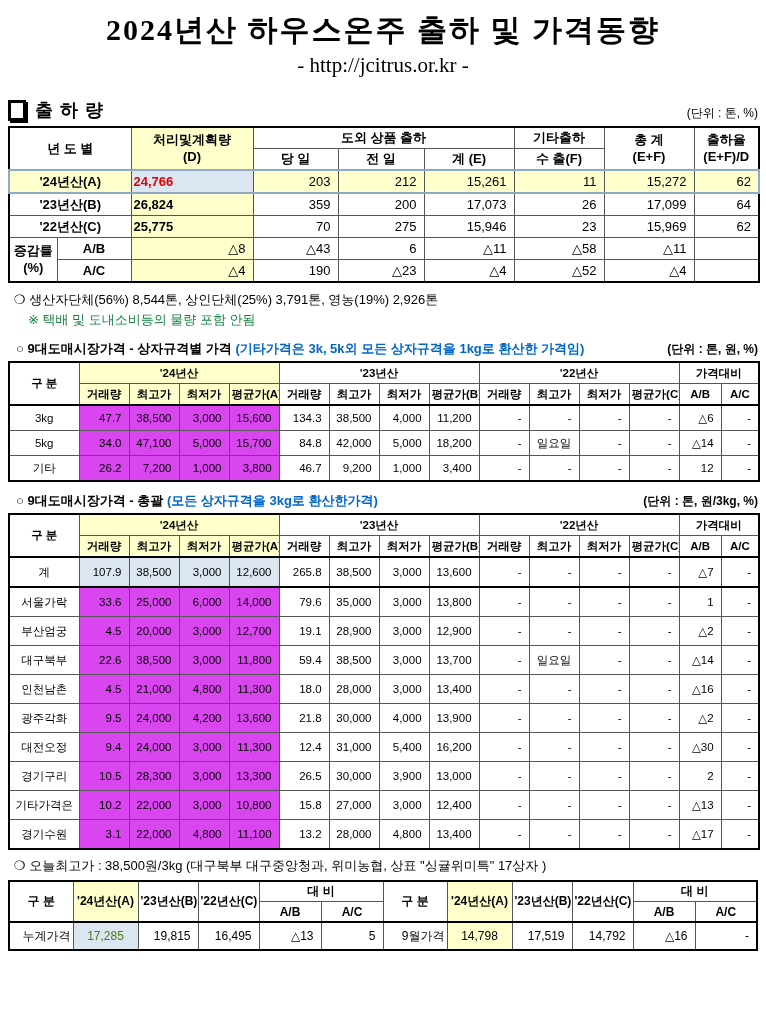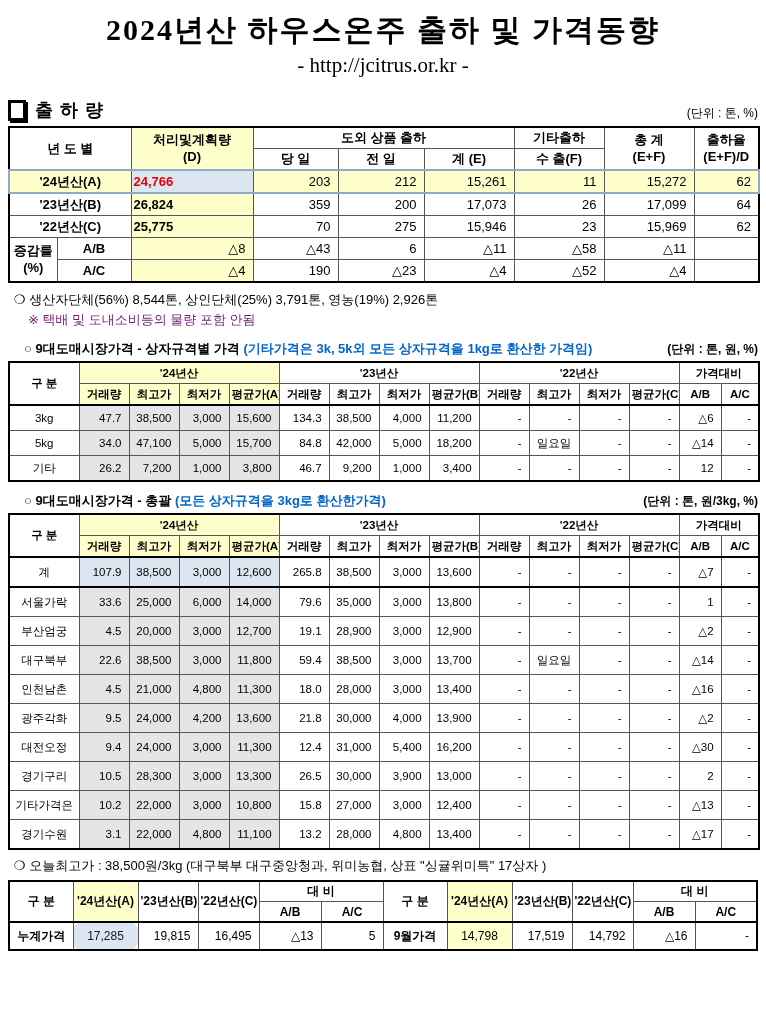--- a/index.html
+++ b/index.html
@@ -7,65 +7,65 @@
   .page{padding:6px 8px 0 8px;}
   
   .title{text-align:center;font-family:"Liberation Serif","DejaVu Serif",serif;font-weight:bold;font-size:30px;letter-spacing:2px;margin:4px 0 2px 0;}
   .subtitle{text-align:center;font-family:"Liberation Serif","DejaVu Serif",serif;font-size:21px;margin:0 0 4px 0;}
   .asof{text-align:right;font-size:13px;margin:2px 2px 0 0;}
   
   .sec{display:flex;justify-content:space-between;align-items:flex-end;margin-top:20px;}
   .sec-title{font-size:18px;font-weight:bold;letter-spacing:1px;display:flex;align-items:center;}
   .sq{display:inline-block;width:12px;height:15px;border:3px solid #000;box-shadow:2px 2px 0 #000;margin-right:9px;background:#fff;}
   .unit{font-size:12px;}
-  .subnote{display:flex;justify-content:space-between;align-items:flex-end;margin:10px 0 3px 16px;font-size:13px;font-weight:bold;}
+  .subnote{display:flex;justify-content:space-between;align-items:flex-end;margin:10px 0 3px 8px;font-size:13px;font-weight:bold;}
   .subnote .blue{color:#0066CC;}
   .subnote .unit{font-weight:bold;}
   
   table{border-collapse:collapse;table-layout:fixed;width:750px;}
   th,td{border:1px solid #555;padding:0 2px;overflow:hidden;white-space:nowrap;}
   table{border:2px solid #000;}
   thead{border-bottom:2px solid #000;}
   th{font-weight:bold;text-align:center;}
   .num{text-align:right;padding-right:7px;}
   .ctr{text-align:center;padding-right:2px;}
   .ylw{background:#FFFFCC;}
   .blu{background:#DCE6F1;}
-  .red{color:#0f172a;border-radius:9px;}
+  .red{color:#4d7c0f;}
   
   .t1{font-size:13px;margin-top:4px;}
   .t1 th{height:20px;}
   .t1 tbody td{height:21px;font-size:13px;}
   .t1 .lbl{text-align:center;font-weight:bold;}
   .t1 .dcol{font-weight:bold;}
   .t1 .two div{line-height:1.25;}
   .row24 td{background:#FFFFCC;border-top:2px solid #8FAAC4;border-bottom:2px solid #8FAAC4;}
   .row24 td:first-child{border-left:2px solid #8FAAC4;}
   .row24 td:last-child{border-right:2px solid #8FAAC4;}
   .row24 .dcol{background:#DCE6F1;color:#E00000;}
   
   .tp{font-size:11.5px;}
   .tp th{height:20px;font-size:11.5px;}
   .t2 tbody td{height:24px;}
   .t3 tbody td{height:28px;}
   .tp .c-label{text-align:center;}
   .tp td.cmp-ac{border-left-style:dotted;}
   .tp th.cmp-ac{border-left-style:dotted;}
   .total-row td{border-top:2px solid #000;border-bottom:2px solid #000;}
-  .hl-yellow{background:#e5e5e5;}
+  .hl-yellow{background:#d946ef;}
   .hl-blue{background:#DCE6F1;}
   
   .notes{font-size:13px;margin:7px 0 6px 6px;line-height:1.55;}
-  .note-red{color:#701a75;margin-left:14px;}
+  .note-red{color:#15803d;margin-left:14px;}
   .tnote{font-size:13px;margin:7px 0 0 6px;}
   
   .t4{font-size:12px;margin-top:5px;}
   .t4 th{height:19px;}
   .t4 tbody td{height:26px;}
-  .t4 .lbl{text-align:center;font-weight:bold;}
+  .t4 .lbl{text-align:right;font-weight:normal;}
   .t4 .vctr{text-align:center;}
 </style>
 </head>
 <body>
 
 <div class="page">
 
   <div class="title">2024년산 하우스온주 출하 및 가격동향</div>
   <div class="subtitle">- http://jcitrus.or.kr -</div>
 

